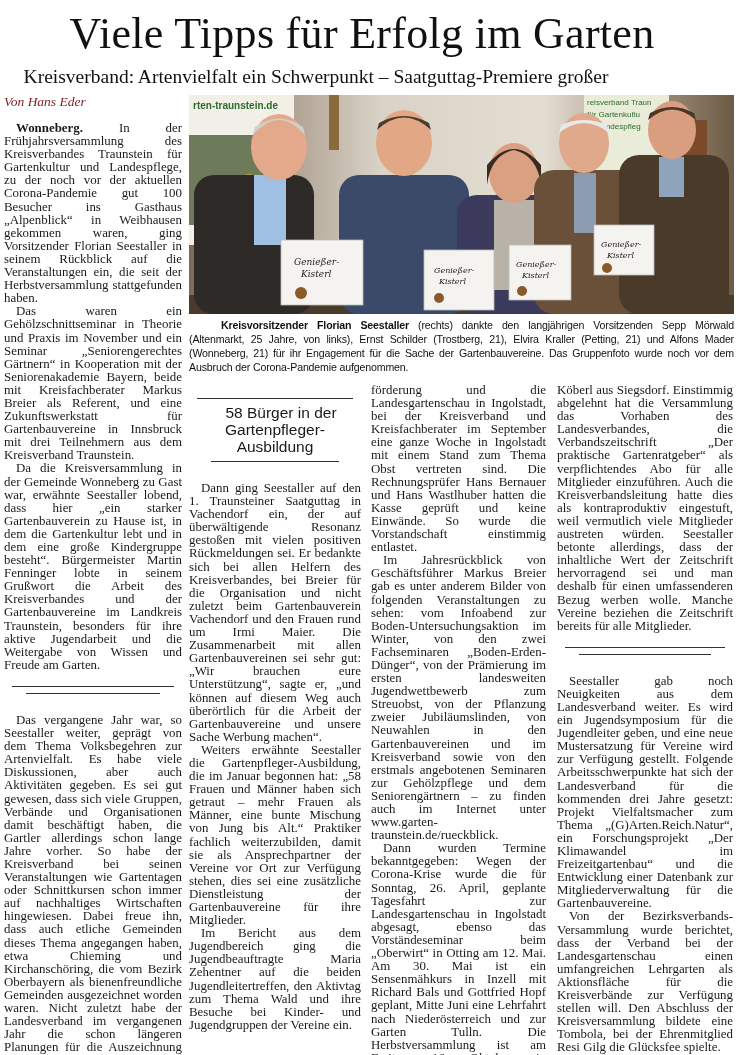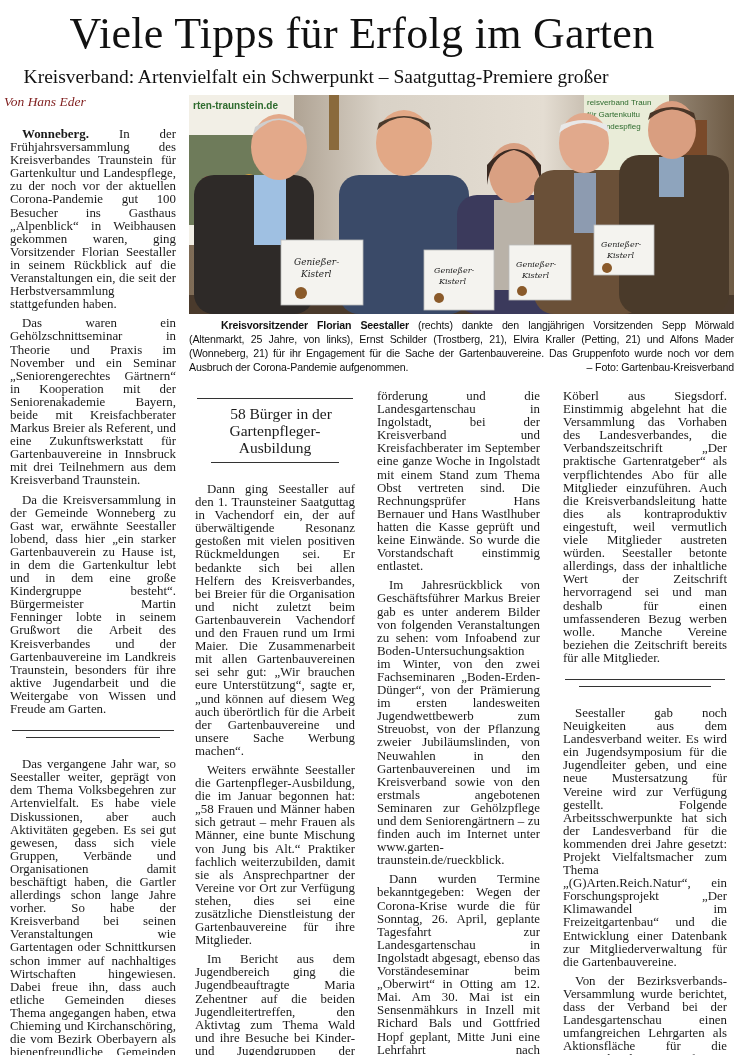--- a/index.html
+++ b/index.html
@@ -9,30 +9,30 @@
   .author { position: absolute; left: 4px; top: 94px; font-family: "Liberation Serif", serif; font-style: italic; font-size: 13.5px; color: #7f1d1d; }
 
   .photo { position: absolute; left: 189px; top: 95px; width: 545px; height: 219px; overflow: hidden; background: #7dd3fc; }
   .photo svg { display: block; width: 100%; height: 100%; }
 
   .caption { position: absolute; left: 189px; top: 318px; width: 545px; font-family: "Liberation Sans", sans-serif; font-size: 10.6px; line-height: 14px; color: #111; text-align: justify; letter-spacing: -0.15px; }
   .caption b { font-weight: bold; padding-left: 32px; }
   .caption .credit { display: block; text-align: right; margin-top: -14px; }
 
   .col { position: absolute; font-family: "Liberation Serif", serif; font-size: 12.9px; line-height: 13.1px; text-align: justify; hyphens: manual; color: #1a1a1a; }
-  .col p { margin: 6px; text-indent: 12px; }
+  .col p { margin: 0; text-indent: 12px; }
   .col p.noindent { text-indent: 0; }
   .col1 { left: 4px; top: 122px; width: 178px; }
   .col2 { left: 189px; top: 384px; width: 172px; }
   .col3 { left: 371px; top: 384px; width: 175px; }
   .col4 { left: 557px; top: 384px; width: 176px; }
 
   .lead { font-weight: bold; }
 
-  .subhead { text-align: center; font-family: Liberation Serif, serif; font-size: 15.5px; line-height: 17px; margin: 10px 0 0 0; text-indent: 0; }
+  .subhead { text-align: center; font-family: Liberation Sans, sans-serif; font-size: 15.5px; line-height: 17px; margin: 10px 0 0 0; text-indent: 0; }
   .rule-top { height: 0; border-top: 1.5px solid #333; margin: 14px 8px 5px 8px; }
   .rule-bot { height: 0; border-top: 1.5px solid #333; margin: 6px 22px 20px 22px; }
 </style>
 </head>
 <body>
 
 <div class="headline">Viele Tipps für Erfolg im Garten</div>
 <div class="subline">Kreisverband: Artenvielfalt ein Schwerpunkt – Saatguttag-Premiere großer Erfolg</div>
 <div class="author">Von Hans Eder</div>
 
@@ -122,21 +122,20 @@
       <rect x="405" y="130" width="60" height="50" fill="#f4f3ef" stroke="#bbb" stroke-width="0.8"></rect>
       <text x="412" y="152" font-family="DejaVu Serif, serif" font-style="italic" font-size="8" fill="#222">Genießer-</text>
       <text x="418" y="163" font-family="DejaVu Serif, serif" font-style="italic" font-size="8" fill="#222">Kisterl</text>
       <circle cx="418" cy="173" r="5" fill="#8a5a2a"></circle>
     </g>
   </svg>
 </div>
 
 <div class="caption">
   <b>Kreisvorsitzender Florian Seestaller</b><span> (rechts) dankte den langjährigen Vorsitzenden Sepp Mörwald (Altenmarkt, 25 Jahre, von links), Ernst Schilder (Trostberg, 21), Elvira Kraller (Petting, 21) und Alfons Mader (Wonneberg, 21) für ihr Engagement für die Sache der Gartenbauvereine. Das Gruppenfoto wurde noch vor dem Ausbruch der Corona-Pandemie aufgenommen.</span>
-  <span class="credit">– Foto: Gartenbau-Kreisverband</span>
 </div>
 
 <div class="col col1">
   <p><span class="lead">Wonneberg.</span><span> In der Frühjahrsversammlung des Kreisverbandes Traunstein für Gartenkultur und Landespflege, zu der noch vor der aktuellen Corona-Pandemie gut 100 Besucher ins Gasthaus „Alpenblick“ in Weibhausen gekommen waren, ging Vorsitzender Florian Seestaller in seinem Rückblick auf die Veranstaltungen ein, die seit der Herbstversammlung stattgefunden haben.</span></p>
   <p>Das waren ein Gehölzschnittseminar in Theorie und Praxis im November und ein Seminar „Seniorengerechtes Gärtnern“ in Kooperation mit der Seniorenakademie Bayern, beide mit Kreisfachberater Markus Breier als Referent, und eine Zukunftswerkstatt für Gartenbauvereine in Innsbruck mit drei Teilnehmern aus dem Kreisverband Traunstein.</p>
   <p>Da die Kreisversammlung in der Gemeinde Wonneberg zu Gast war, erwähnte Seestaller lobend, dass hier „ein starker Gartenbauverein zu Hause ist, in dem die Gartenkultur lebt und in dem eine große Kindergruppe besteht“. Bürgermeister Martin Fenninger lobte in seinem Grußwort die Arbeit des Kreisverbandes und der Gartenbauvereine im Landkreis Traunstein, besonders für ihre aktive Jugendarbeit und die Weitergabe von Wissen und Freude am Garten.</p>
   <div class="rule-top"></div>
   <div class="rule-bot"></div>
   <p>Das vergangene Jahr war, so Seestaller weiter, geprägt von dem Thema Volksbegehren zur Artenvielfalt. Es habe viele Diskussionen, aber auch Aktivitäten gegeben. Es sei gut gewesen, dass sich viele Gruppen, Verbände und Organisationen damit beschäftigt haben, die Gartler allerdings schon lange Jahre vorher. So habe der Kreisverband bei seinen Veranstaltungen wie Gartentagen oder Schnittkursen schon immer auf nachhaltiges Wirtschaften hingewiesen. Dabei freue ihn, dass auch etliche Gemeinden dieses Thema angegangen haben, etwa Chieming und Kirchanschöring, die vom Bezirk Oberbayern als bienenfreundliche Gemeinden ausgezeichnet worden waren. Nicht zuletzt habe der Landesverband im vergangenen Jahr die schon längeren Planungen für die Auszeichnung naturnaher Gärten umsetzen können. Die ersten acht</p>
 </div>

